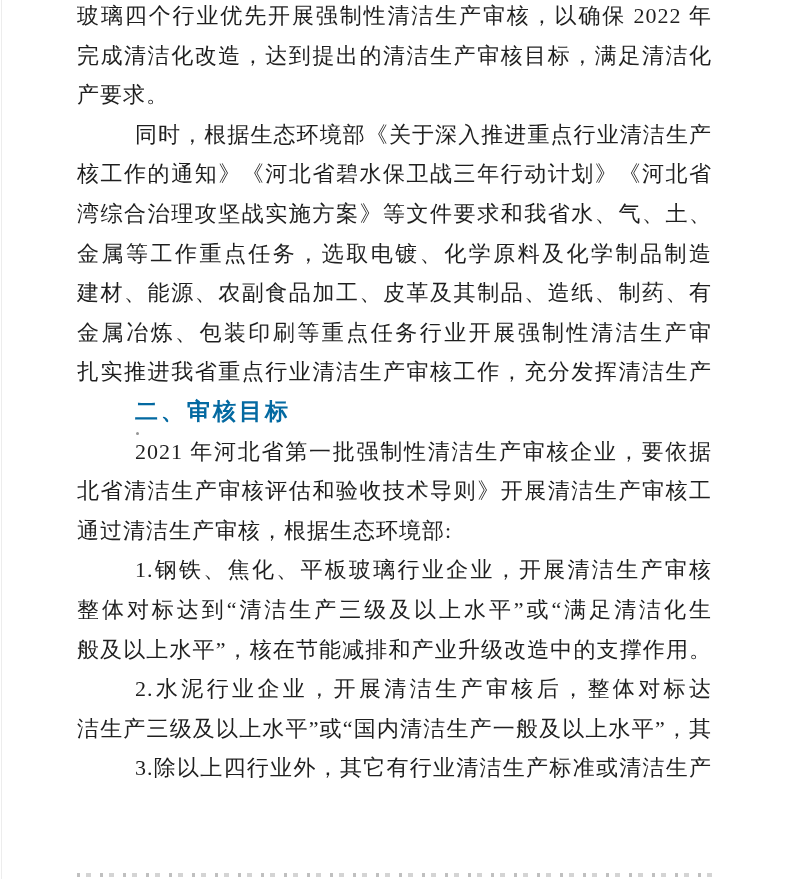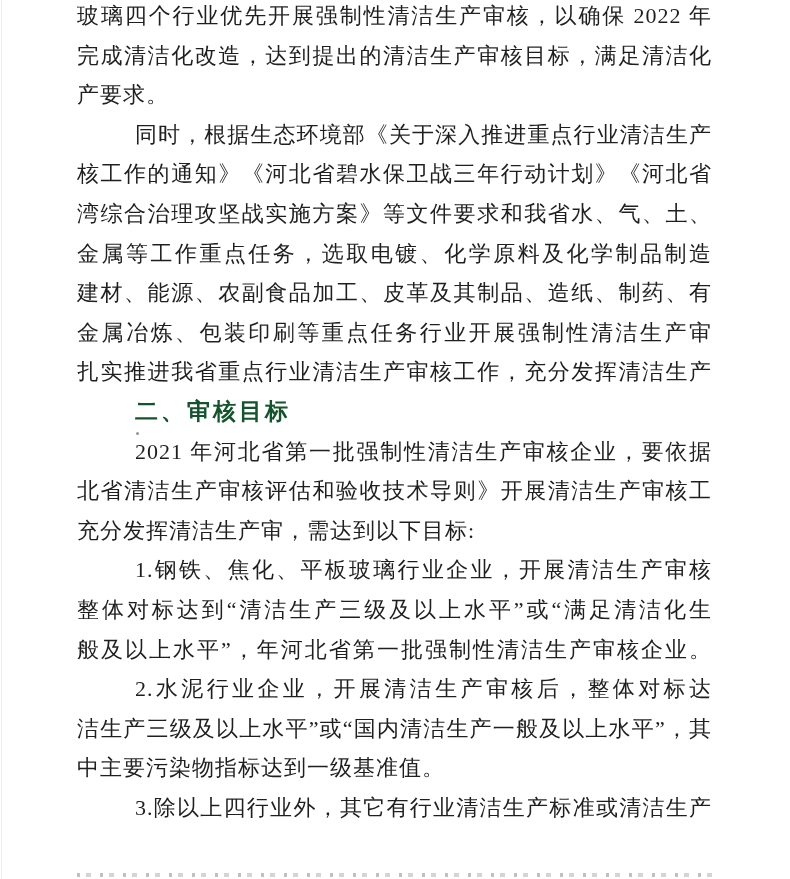--- a/index.html
+++ b/index.html
@@ -48,21 +48,21 @@
     text-align-last: left;
   }
   .indent {
     text-indent: 58px;
   }
   .heading {
     font-family: "Liberation Sans", "DejaVu Sans", sans-serif;
     font-weight: 700;
     font-size: 23px;
     letter-spacing: 3px;
-    color: #14532d;
+    color: #0369a1;
     text-align: left;
     text-align-last: left;
   }
   
   .speck {
     position: absolute;
     left: 136px;
     top: 432px;
     width: 3px;
     height: 3px;
@@ -99,25 +99,24 @@
     <div class="line j indent">同时，根据生态环境部《关于深入推进重点行业清洁生产审</div>
     <div class="line j">核工作的通知》《河北省碧水保卫战三年行动计划》《河北省渤海</div>
     <div class="line j">湾综合治理攻坚战实施方案》等文件要求和我省水、气、土、重</div>
     <div class="line j">金属等工作重点任务，选取电镀、化学原料及化学制品制造业、</div>
     <div class="line j">建材、能源、农副食品加工、皮革及其制品、造纸、制药、有色</div>
     <div class="line j">金属冶炼、包装印刷等重点任务行业开展强制性清洁生产审核，</div>
     <div class="line j">扎实推进我省重点行业清洁生产审核工作，充分发挥清洁生产审</div>
     <div class="line heading indent">二、审核目标</div>
     <div class="line j indent">2021 年河北省第一批强制性清洁生产审核企业，要依据《河</div>
     <div class="line j">北省清洁生产审核评估和验收技术导则》开展清洁生产审核工作，</div>
-    <div class="line short">充分发挥清洁生产审，需达到以下目标:</div>
+    <div class="line short">通过清洁生产审核，根据生态环境部:</div>
     <div class="line j indent">1.钢铁、焦化、平板玻璃行业企业，开展清洁生产审核后，</div>
     <div class="line j">整体对标达到“清洁生产三级及以上水平”或“满足清洁化生</div>
-    <div class="line j">般及以上水平”，年河北省第一批强制性清洁生产审核企业。</div>
+    <div class="line j">般及以上水平”，核在节能减排和产业升级改造中的支撑作用。</div>
     <div class="line j indent">2.水泥行业企业，开展清洁生产审核后，整体对标达到“清</div>
     <div class="line j">洁生产三级及以上水平”或“国内清洁生产一般及以上水平”，其</div>
-    <div class="line short">中主要污染物指标达到一级基准值。</div>
     <div class="line j indent">3.除以上四行业外，其它有行业清洁生产标准或清洁生产评</div>
   </div>
 
   <div class="speck"></div>
   <div class="clipped-next-line"></div>
 </div>
 
 </body></html>

